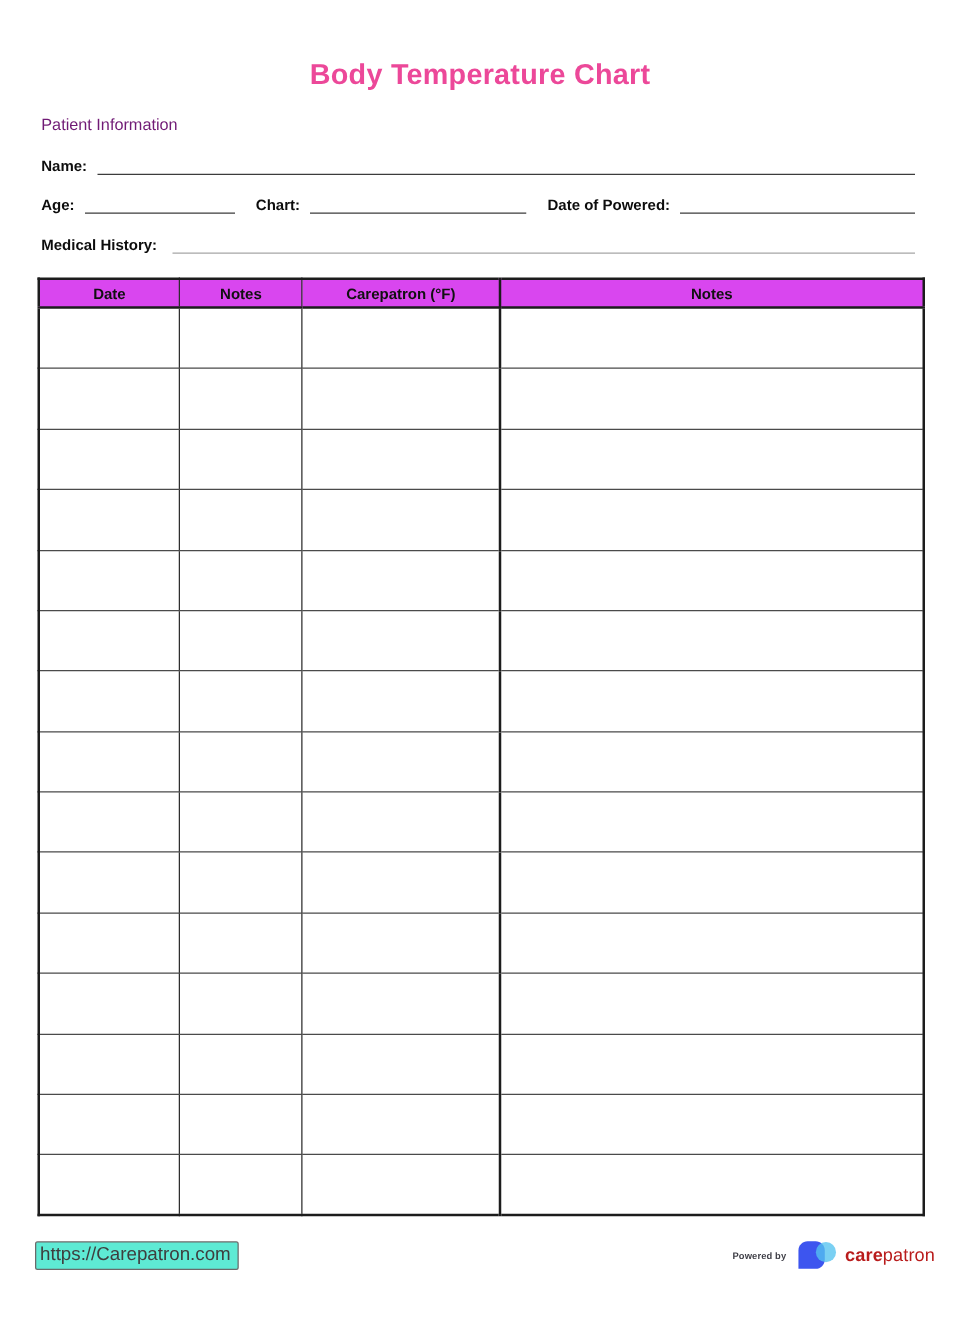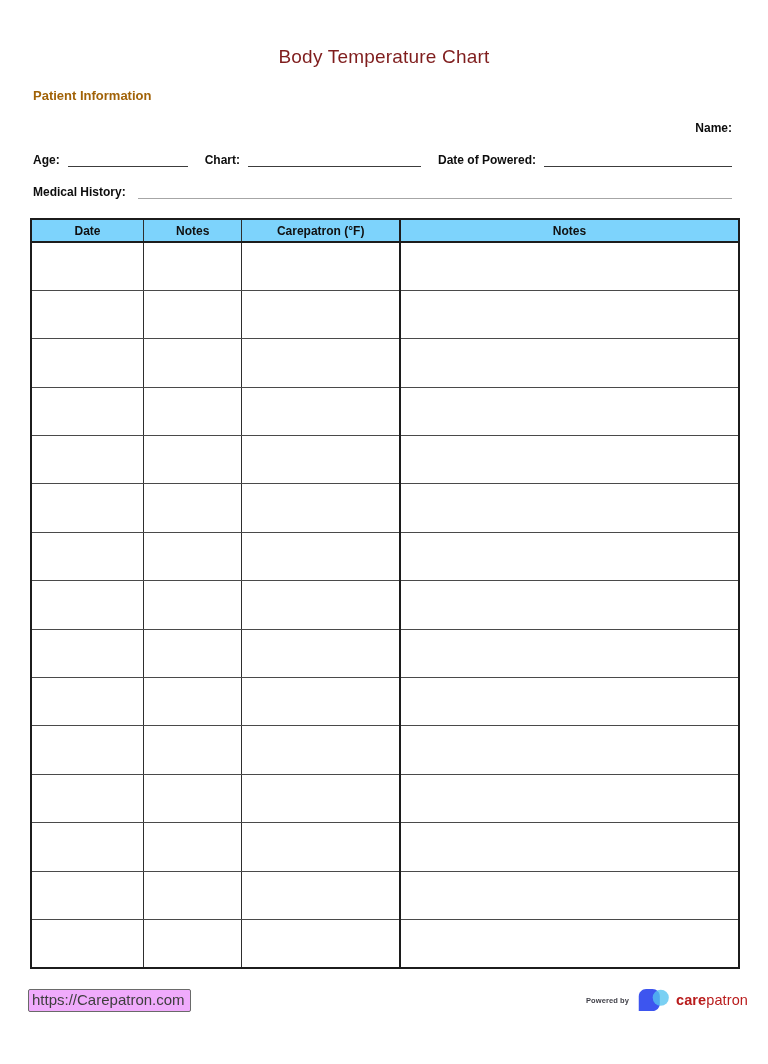--- a/index.html
+++ b/index.html
@@ -10,40 +10,40 @@
     color: #0d0d0d;
     overflow: hidden;
     position: relative;
   }
   .page { width: 768px; height: 1064px; display: flex; flex-direction: column; }
 
   
   .doc-title {
     margin: 46px 0 0 0;
     text-align: center;
-    font-size: 19px;
-    font-weight: 400;
-    color: #7f1d1d;
+    font-size: 23px;
+    font-weight: 700;
+    color: #ec4899;
     line-height: 1.15;
     letter-spacing: 0.2px;
   }
 
   
   .section-heading {
     margin: 20px 36px 0 33px;
     font-size: 13px;
-    font-weight: 700;
-    color: #a16207;
+    font-weight: 400;
+    color: #701a75;
   }
   .field-row {
     display: flex;
     align-items: flex-end;
     margin: 0 36px 0 33px;
   }
-  .row-name { margin-top: 19px; flex-direction: column; }
+  .row-name { margin-top: 19px; }
   .row-age { margin-top: 17px; justify-content: space-between; }
   .row-mh { margin-top: 18px; text-align: center; }
   .field-label {
     font-size: 12px;
     font-weight: 700;
     color: #0d0d0d;
     white-space: nowrap;
     line-height: 1.1;
   }
   .fill-line {
@@ -60,21 +60,21 @@
   
   .temp-table {
     margin: 19px 28px 0 30px;
     width: 710px;
     border-collapse: collapse;
     table-layout: fixed;
   }
   .temp-table, .temp-table tr, .temp-table th, .temp-table td { box-sizing: border-box; }
   .temp-table { border: 2px solid #1c1c1c; }
   .temp-table th {
-    background: #7dd3fc;
+    background: #d946ef;
     border-bottom: 2px solid #1c1c1c;
     font-size: 12px;
     font-weight: 700;
     color: #101010;
     height: 23px;
     padding: 2px 2px;
     text-align: center;
   }
   .temp-table td {
     height: 48.4px;
@@ -98,21 +98,21 @@
     padding: 0 20px 0 28px;
   }
   .link-box {
     border: 1.5px solid #6a6a6a;
     border-radius: 2px;
     padding: 1px 5px 2px 3px;
     font-size: 15px;
     color: #3e3e3e;
     text-decoration: none;
     line-height: 1.2;
-    background: #f0abfc;
+    background: #5eead4;
     text-align: center;
   }
   .powered {
     display: flex;
     align-items: center;
     gap: 7px;
   }
   .powered-label {
     font-size: 7.5px;
     font-weight: 700;

